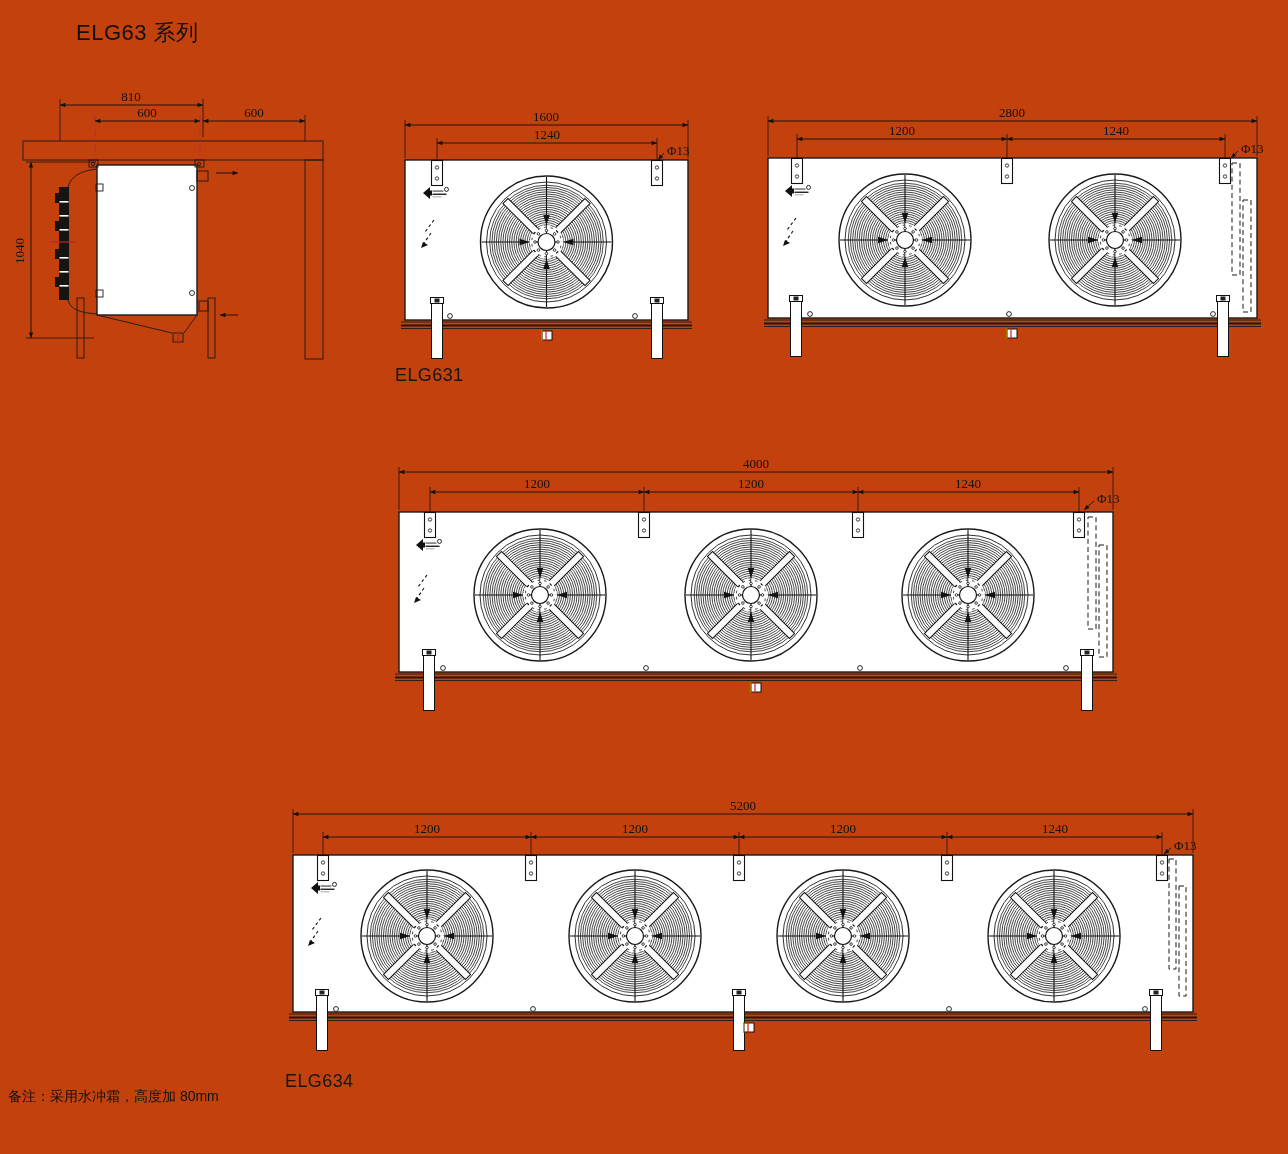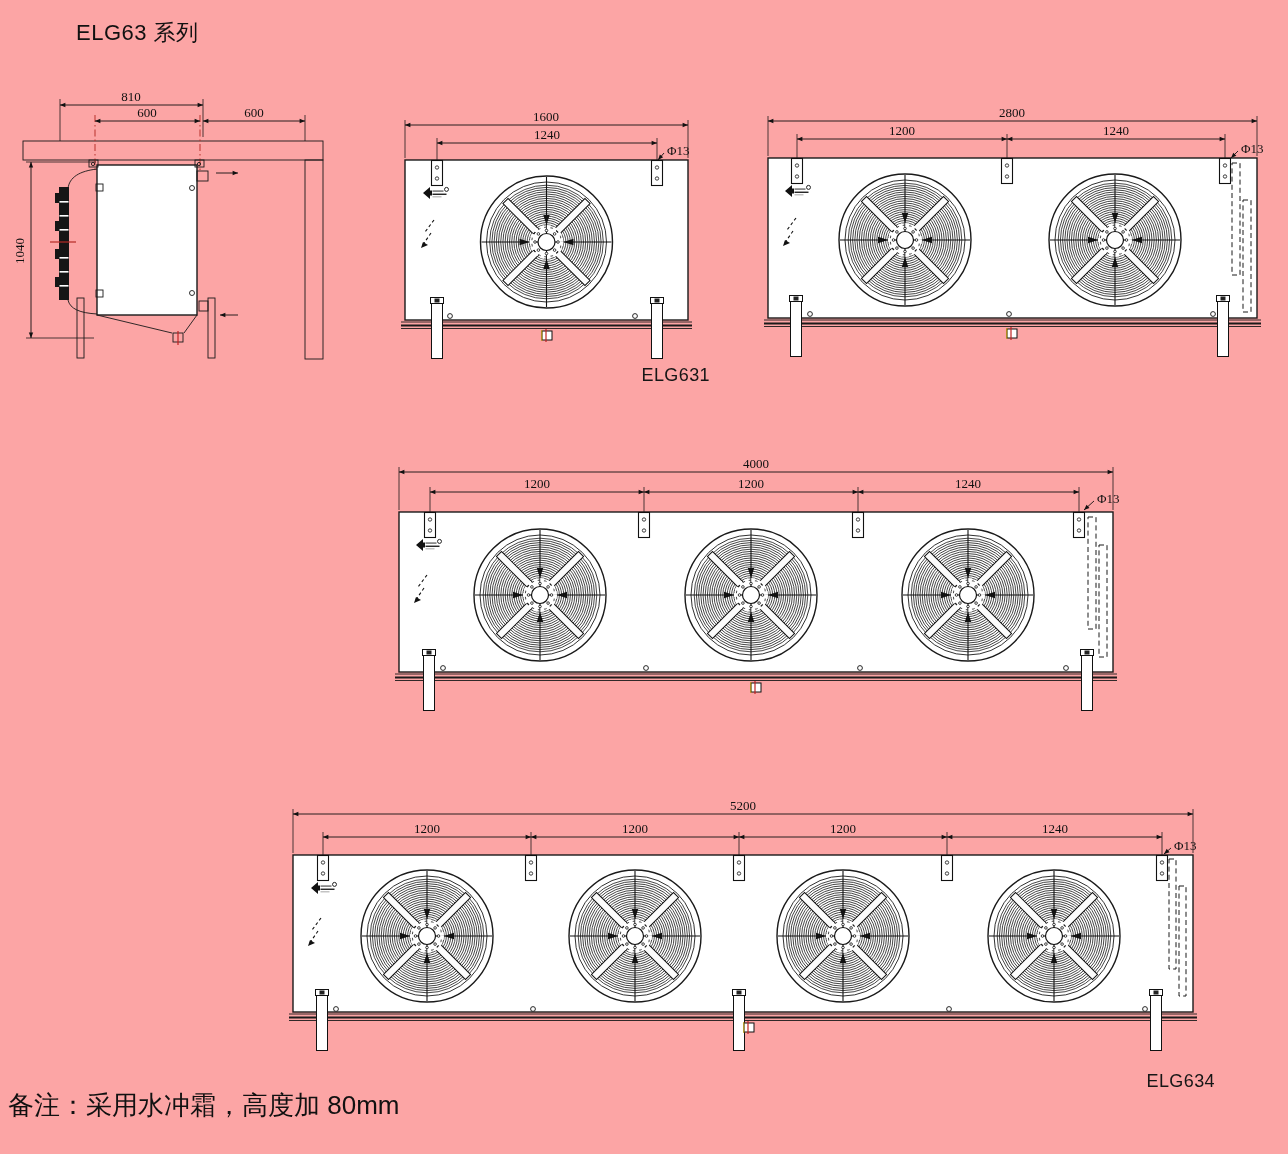--- a/index.html
+++ b/index.html
@@ -1,20 +1,20 @@
 <!DOCTYPE html>
 <html><head>
 <meta charset="utf-8">
 <style>
   html,body{margin:0;padding:0;background:#fff}
-  .canvas{position:relative;width:1288px;height:1154px;background:#fca5a5;
+  .canvas{position:relative;width:1288px;height:1154px;background:#c2410c;
           font-family:"Liberation Sans",sans-serif;overflow:hidden}
   .title{position:absolute;left:76px;top:18px;font-size:22px;color:#111;letter-spacing:.5px}
-  .note{position:absolute;left:8px;top:1088px;font-size:26px;color:#111}
-  .unit-label{position:absolute;font-size:18px;color:#161616;text-align:right;letter-spacing:.4px}
+  .note{position:absolute;left:8px;top:1088px;font-size:14px;color:#111}
+  .unit-label{position:absolute;font-size:18px;color:#161616;text-align:left;letter-spacing:.4px}
   svg.draw{position:absolute;overflow:visible}
   .dln{stroke:#111;stroke-width:.9;fill:none}
   .ext{stroke:#111;stroke-width:.75;fill:none}
   .redx{stroke:#b52a25;stroke-width:.95;fill:none;stroke-dasharray:7 3 1.5 3}
   .thin{stroke:#1a1a1a;stroke-width:.9;fill:none}
   .bodyo{fill:#fff;stroke:#1a1a1a;stroke-width:1.4}
   .dsh{stroke:#1a1a1a;stroke-width:1;fill:none;stroke-dasharray:5 3.2}
   .tray1{stroke:#1a1a1a;stroke-width:.9}
   .tray2{stroke:#1a1a1a;stroke-width:2.1}
   .dimtxt{font:13px "Liberation Serif",serif;fill:#111;text-anchor:middle}

